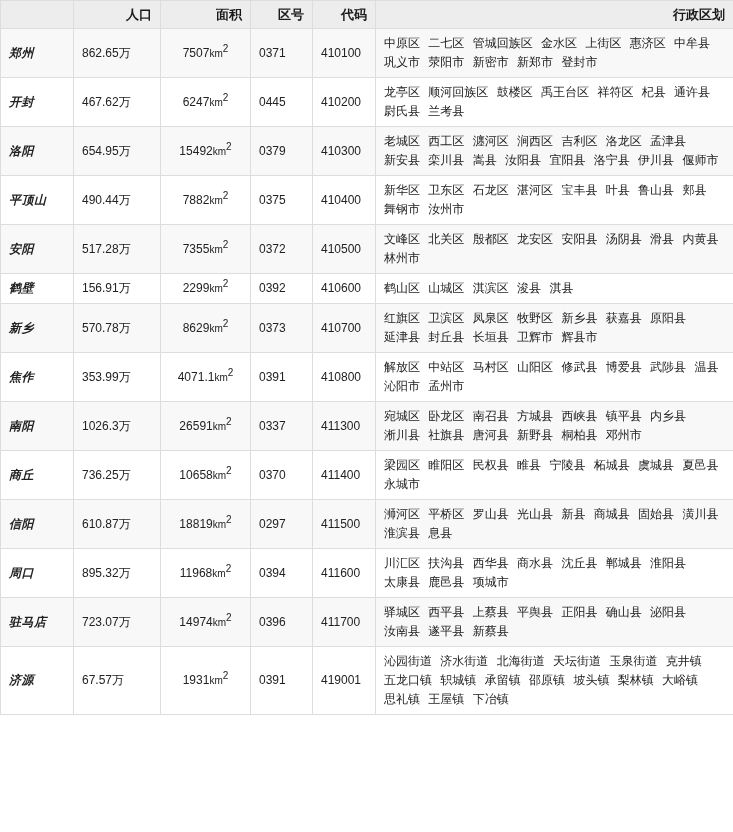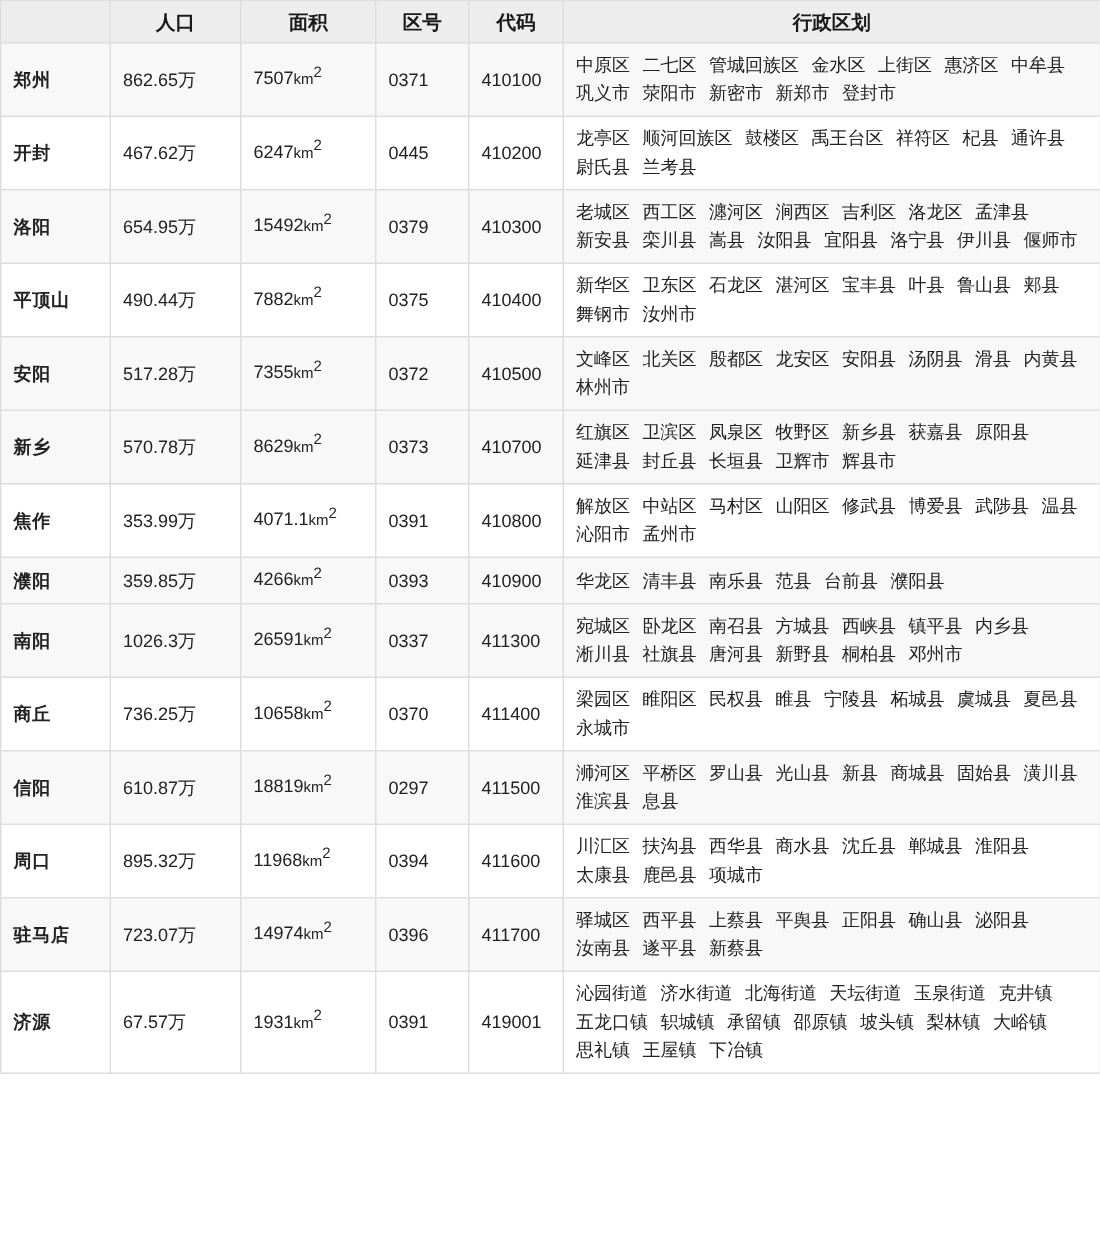--- a/index.html
+++ b/index.html
@@ -33,45 +33,47 @@
     font-size: 12px;
     line-height: 19px;
     color: #222222;
   }
   #admin-table thead th {
     background: #ededed;
     height: 19px;
     font-weight: bold;
     font-size: 13px;
     color: #1a1a1a;
-    text-align: center;
+    text-align: right;
     padding-top: 4px;
     padding-bottom: 4px;
   }
   #admin-table thead th.h-blank { background: #ededed; }
 
   #admin-table tbody tr.odd td { background: #f8f8f8; }
   #admin-table tbody tr.even td { background: #ffffff; }
 
   td.cell-name {
     font-weight: bold;
     font-size: 13px;
     color: #16229c;
     letter-spacing: 0.5px;
     white-space: nowrap;
+    font-style: italic;
   }
   td.cell-pop {
     font-size: 12px;
     color: #333333;
     white-space: nowrap;
   }
   td.cell-area {
     font-size: 11px;
     color: #333333;
     white-space: nowrap;
+    text-align: center;
   }
   td.cell-area .unit { font-size: 10px; }
   td.cell-area sup {
     font-size: 10px;
     vertical-align: super;
     line-height: 0;
   }
   td.cell-code,
   td.cell-adcode {
     font-size: 11px;
@@ -145,45 +147,45 @@
         <td class="cell-div"><span class="dv">新华区</span> <span class="dv">卫东区</span> <span class="dv">石龙区</span> <span class="dv">湛河区</span> <span class="dv">宝丰县</span> <span class="dv">叶县</span> <span class="dv">鲁山县</span> <span class="dv">郏县</span> <span class="dv">舞钢市</span> <span class="dv">汝州市</span> </td>
       </tr>
       <tr class="odd">
         <td class="cell-name">安阳</td>
         <td class="cell-pop">517.28万</td>
         <td class="cell-area">7355<span class="unit">km</span><sup>2</sup></td>
         <td class="cell-code">0372</td>
         <td class="cell-adcode">410500</td>
         <td class="cell-div"><span class="dv">文峰区</span> <span class="dv">北关区</span> <span class="dv">殷都区</span> <span class="dv">龙安区</span> <span class="dv">安阳县</span> <span class="dv">汤阴县</span> <span class="dv">滑县</span> <span class="dv">内黄县</span> <span class="dv">林州市</span> </td>
       </tr>
+      <tr class="even">
+        <td class="cell-name">鹤壁</td>
+        <td class="cell-pop">156.91万</td>
+        <td class="cell-area">2299<span class="unit">km</span><sup>2</sup></td>
+        <td class="cell-code">0392</td>
+        <td class="cell-adcode">410600</td>
+        <td class="cell-div"><span class="dv">鹤山区</span> <span class="dv">山城区</span> <span class="dv">淇滨区</span> <span class="dv">浚县</span> <span class="dv">淇县</span> </td>
+      </tr>
       <tr class="odd">
         <td class="cell-name">新乡</td>
         <td class="cell-pop">570.78万</td>
         <td class="cell-area">8629<span class="unit">km</span><sup>2</sup></td>
         <td class="cell-code">0373</td>
         <td class="cell-adcode">410700</td>
         <td class="cell-div"><span class="dv">红旗区</span> <span class="dv">卫滨区</span> <span class="dv">凤泉区</span> <span class="dv">牧野区</span> <span class="dv">新乡县</span> <span class="dv">获嘉县</span> <span class="dv">原阳县</span> <span class="dv">延津县</span> <span class="dv">封丘县</span> <span class="dv">长垣县</span> <span class="dv">卫辉市</span> <span class="dv">辉县市</span> </td>
       </tr>
       <tr class="even">
         <td class="cell-name">焦作</td>
         <td class="cell-pop">353.99万</td>
         <td class="cell-area">4071.1<span class="unit">km</span><sup>2</sup></td>
         <td class="cell-code">0391</td>
         <td class="cell-adcode">410800</td>
         <td class="cell-div"><span class="dv">解放区</span> <span class="dv">中站区</span> <span class="dv">马村区</span> <span class="dv">山阳区</span> <span class="dv">修武县</span> <span class="dv">博爱县</span> <span class="dv">武陟县</span> <span class="dv">温县</span> <span class="dv">沁阳市</span> <span class="dv">孟州市</span> </td>
       </tr>
       <tr class="odd">
-        <td class="cell-name">濮阳</td>
-        <td class="cell-pop">359.85万</td>
-        <td class="cell-area">4266<span class="unit">km</span><sup>2</sup></td>
-        <td class="cell-code">0393</td>
-        <td class="cell-adcode">410900</td>
-        <td class="cell-div"><span class="dv">华龙区</span> <span class="dv">清丰县</span> <span class="dv">南乐县</span> <span class="dv">范县</span> <span class="dv">台前县</span> <span class="dv">濮阳县</span> </td>
-      </tr>
-      <tr class="odd">
         <td class="cell-name">南阳</td>
         <td class="cell-pop">1026.3万</td>
         <td class="cell-area">26591<span class="unit">km</span><sup>2</sup></td>
         <td class="cell-code">0337</td>
         <td class="cell-adcode">411300</td>
         <td class="cell-div"><span class="dv">宛城区</span> <span class="dv">卧龙区</span> <span class="dv">南召县</span> <span class="dv">方城县</span> <span class="dv">西峡县</span> <span class="dv">镇平县</span> <span class="dv">内乡县</span> <span class="dv">淅川县</span> <span class="dv">社旗县</span> <span class="dv">唐河县</span> <span class="dv">新野县</span> <span class="dv">桐柏县</span> <span class="dv">邓州市</span> </td>
       </tr>
       <tr class="even">
         <td class="cell-name">商丘</td>
         <td class="cell-pop">736.25万</td>

